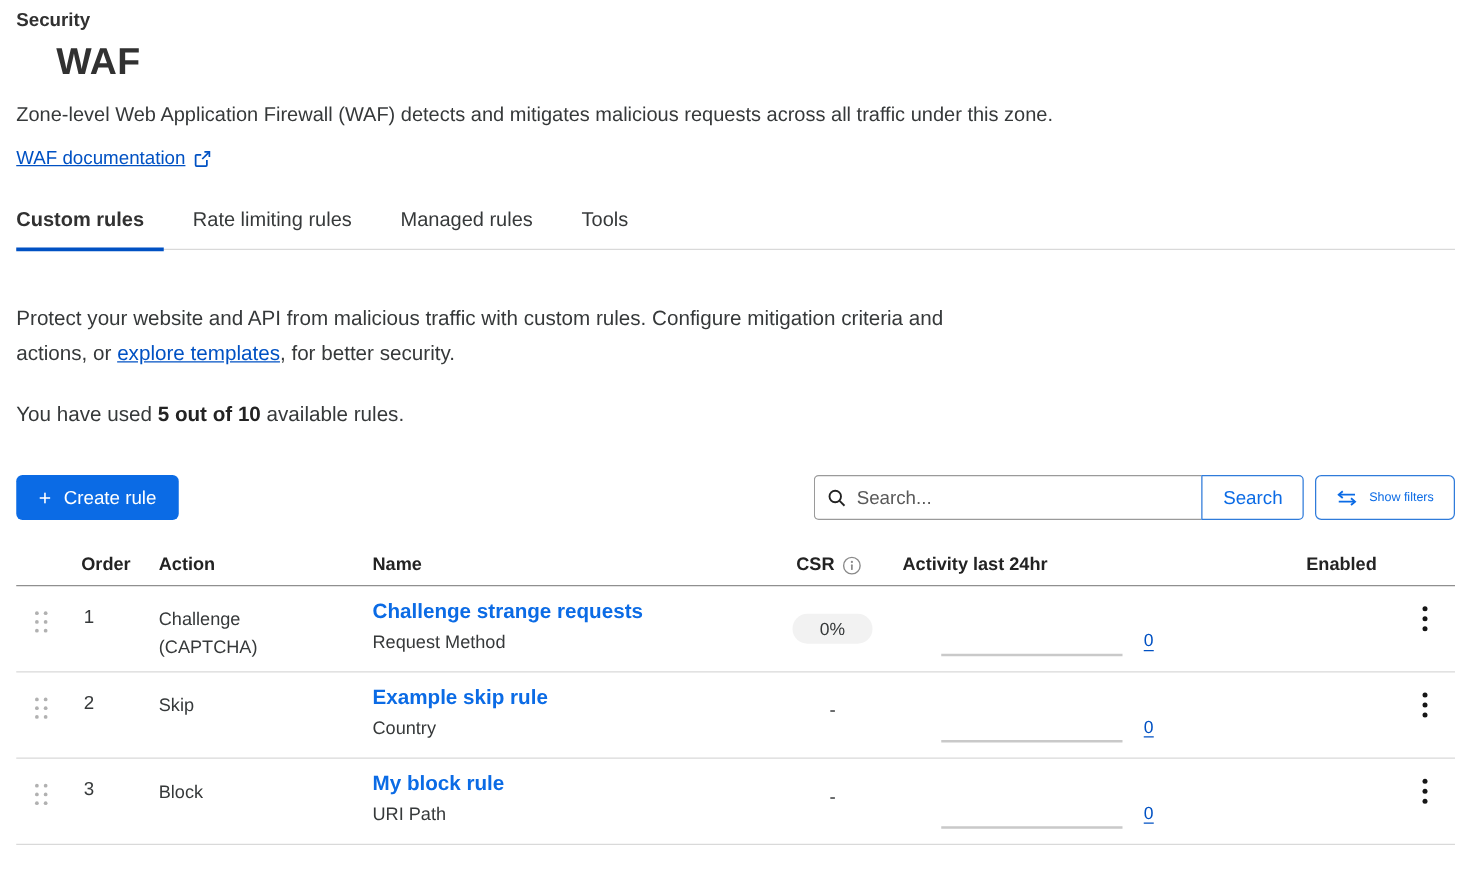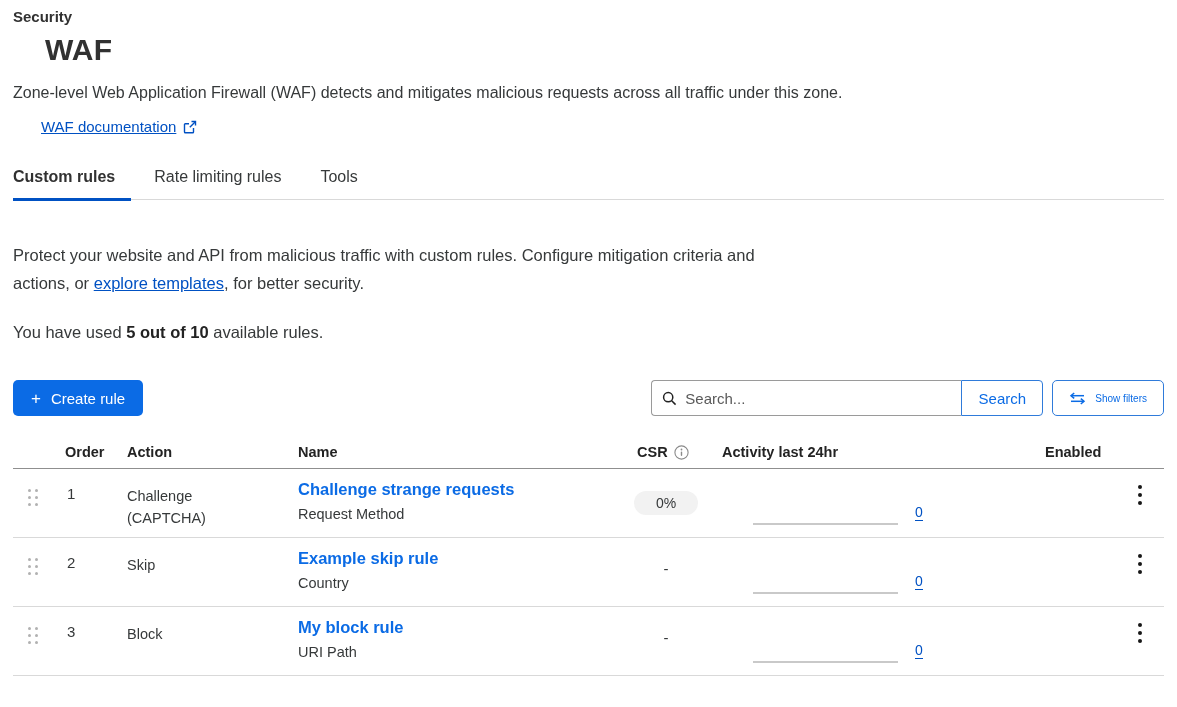--- a/index.html
+++ b/index.html
@@ -4,21 +4,21 @@
 <style>
   * { margin:0; padding:0; box-sizing:border-box; }
   html,body { width:1177px; height:707px; background:#ffffff; overflow:hidden;
     font-family:"Liberation Sans","DejaVu Sans",sans-serif; color:#36393a; }
   .page { padding:8px 13px 0 13px; width:1177px; }
 
   
   .eyebrow { font-size:15px; font-weight:700; color:#313131; }
   .title { font-size:30px; font-weight:700; color:#313131; margin-top:8px; letter-spacing:.2px;margin-left:32px; }
   .desc { font-size:16px; margin-top:17px; color:#36393a; }
-  .doc-row { margin-top:16px; display:flex; align-items:center; gap:7px;margin-left:28px; }
+  .doc-row { margin-top:16px; display:flex; align-items:center; gap:7px; }
   .doc-link { font-size:15px; color:#0051c3; text-decoration:underline; cursor:pointer; }
   .ext-icon { color:#0051c3; display:inline-flex; }
 
   
   .tabs { margin-top:33px; display:flex; gap:37px; border-bottom:1px solid #d9d9d9; }
   .tab { font-size:16px; color:#36393a; padding:0 2px 13px 0; cursor:pointer; position:relative; }
   .tab.active { font-weight:700; color:#313131; }
   .tab.active::after { content:""; position:absolute; left:0; right:-14px; bottom:-2px; height:3px; background:#0051c3; }
 
   
@@ -100,20 +100,21 @@
         <path d="M10.5 8v4a.8.8 0 0 1-.8.8H2.3a.8.8 0 0 1-.8-.8V4.6a.8.8 0 0 1 .8-.8H6"></path>
         <path d="M8.5 1.5h4v4"></path>
         <path d="M12.3 1.7 6.8 7.2"></path>
       </svg>
     </span>
   </div>
 
   <div class="tabs">
     <div class="tab active">Custom rules</div>
     <div class="tab">Rate limiting rules</div>
+    <div class="tab">Managed rules</div>
     <div class="tab">Tools</div>
   </div>
 
   <div class="intro"><span>Protect your website and API from malicious traffic with custom rules. Configure mitigation criteria and actions, or </span><a>explore templates</a><span>, for better security.</span></div>
 
   <div class="usage"><span>You have used </span><b>5 out of 10</b><span> available rules.</span></div>
 
   <div class="toolbar">
     <button class="btn-primary">
       <span class="plus">+</span>

